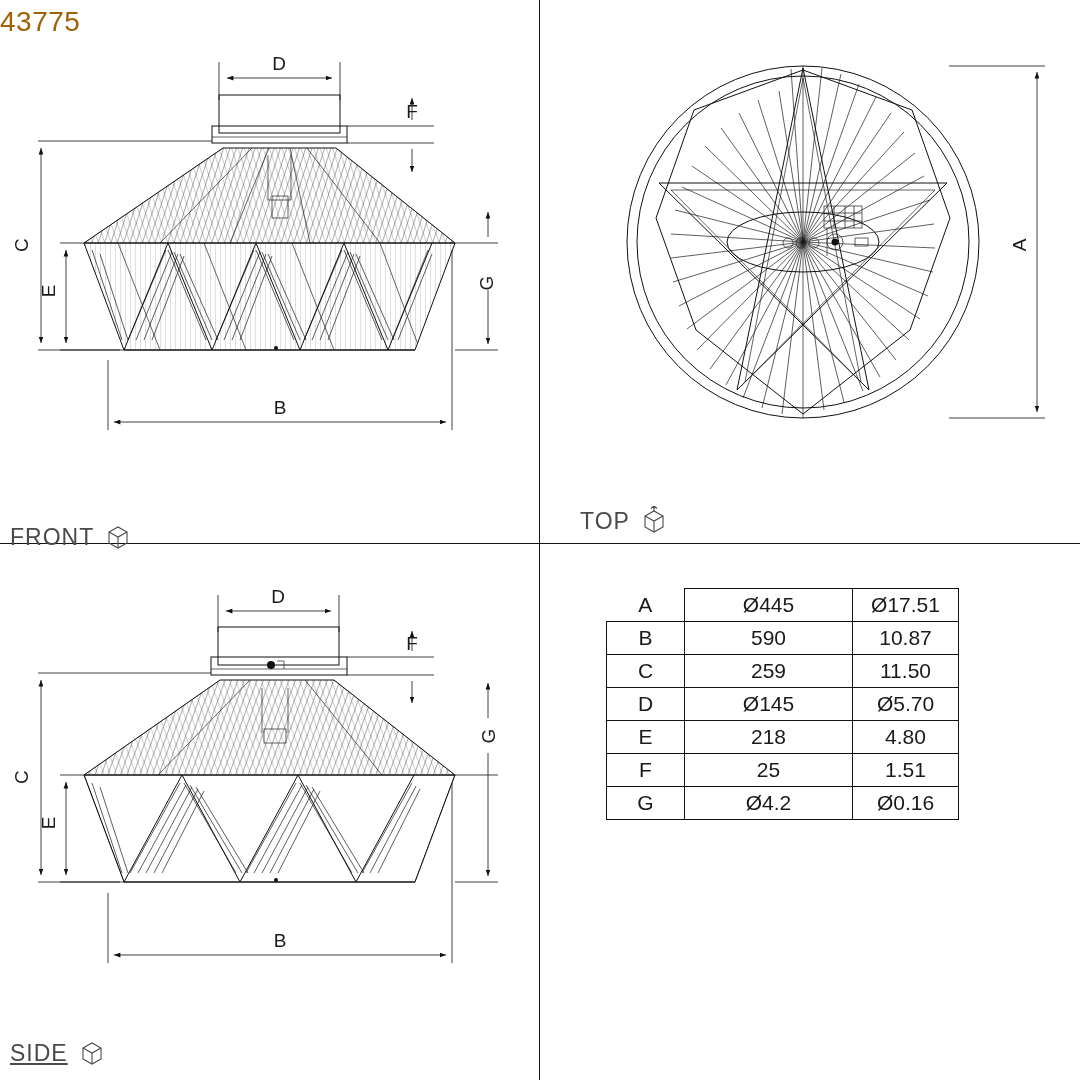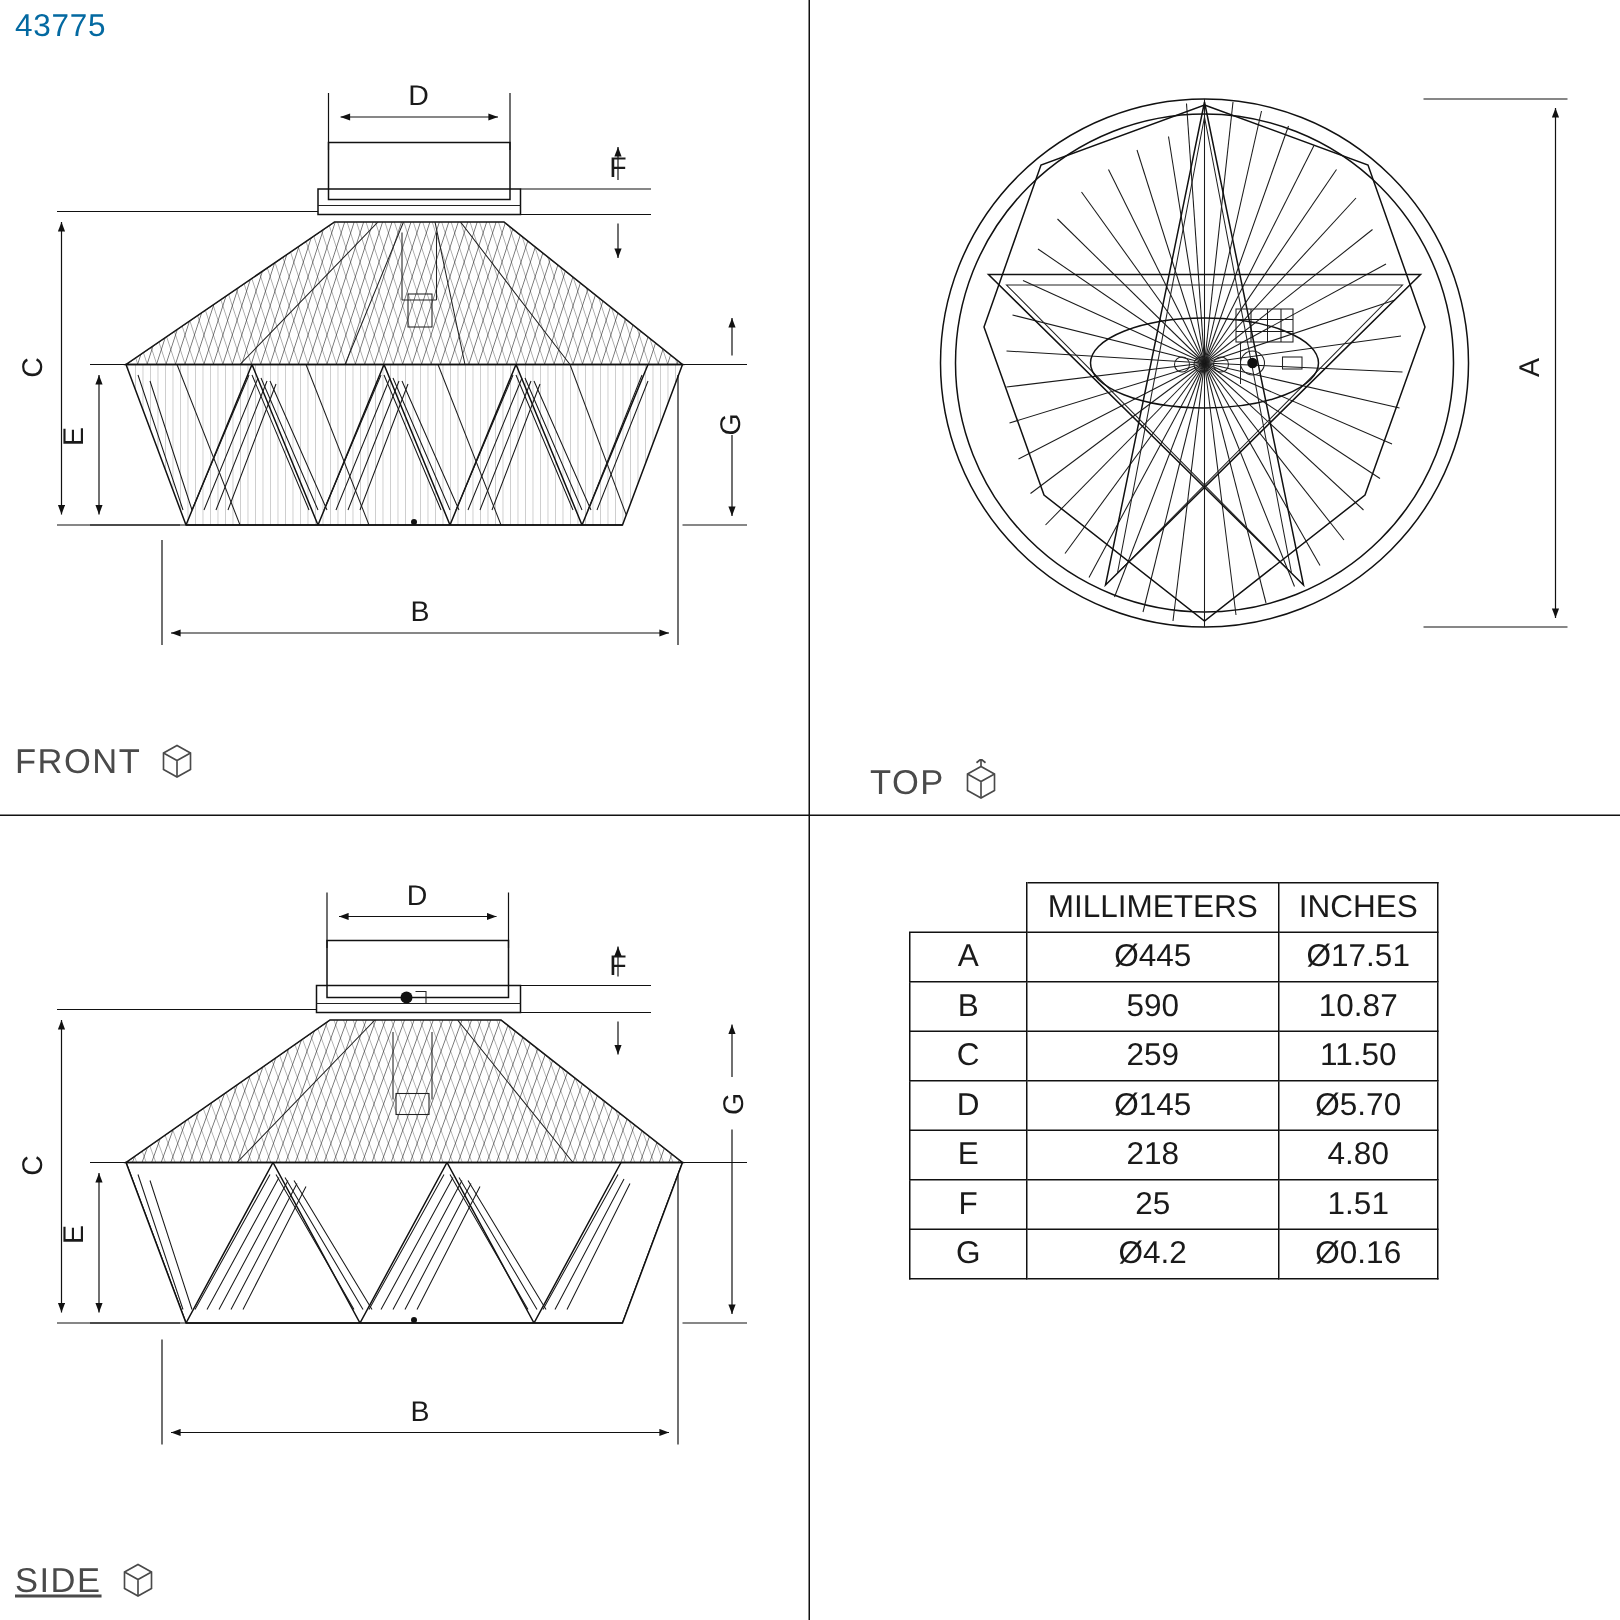--- a/index.html
+++ b/index.html
@@ -17,24 +17,24 @@
   }
   .page {
     position: absolute;
     inset: 0;
     width: 1080px;
     height: 1080px;
   }
   
   .part-number {
     position: absolute;
-    left: 10px;
+    left: 0;
     top: 6px;
-    font-size: 21px;
-    color: #0369a1;
+    font-size: 28px;
+    color: #a16207;
     letter-spacing: 0.5px;
   }
   
   .divider-h {
     position: absolute;
     left: 0;
     top: 543px;
     width: 1080px;
     height: 1px;
     background: #111;
@@ -55,21 +55,21 @@
     letter-spacing: 1px;
     display: flex;
     align-items: center;
     gap: 9px;
   }
   .view-label .cube-icon {
     display: inline-block;
     width: 30px;
     height: 30px;
   }
-  #label-front { left: 10px; top: 492px; }
+  #label-front { left: 10px; top: 522px; }
   #label-top   { left: 580px; top: 506px; }
   #label-side  { left: 10px; top: 1038px; text-decoration: underline; }
 
   
   .draw {
     position: absolute;
     left: 0;
     top: 0;
   }
   svg { display: block; }
@@ -424,25 +424,20 @@
       <svg width="30" height="30" viewBox="0 0 30 30">
         <path d="M6,10 L15,5 L24,10 L24,21 L15,26 L6,21 Z" fill="none" stroke="#4a4a4a" stroke-width="1.1"></path>
         <path d="M6,10 L15,15 L24,10 M15,15 L15,26" fill="none" stroke="#4a4a4a" stroke-width="1.1"></path>
       </svg>
     </span>
   </div>
 
   <table class="spec-table">
     <tbody id="spec-tbody">
         <tr>
-          <td class="col-key"></td>
-          <th class="col-mm">MILLIMETERS</th>
-          <th class="col-in">INCHES</th>
-        </tr>
-        <tr>
           <td class="col-key">A</td>
           <td class="col-mm">Ø445</td>
           <td class="col-in">Ø17.51</td>
         </tr>
         <tr>
           <td class="col-key">B</td>
           <td class="col-mm">590</td>
           <td class="col-in">10.87</td>
         </tr>
         <tr>

